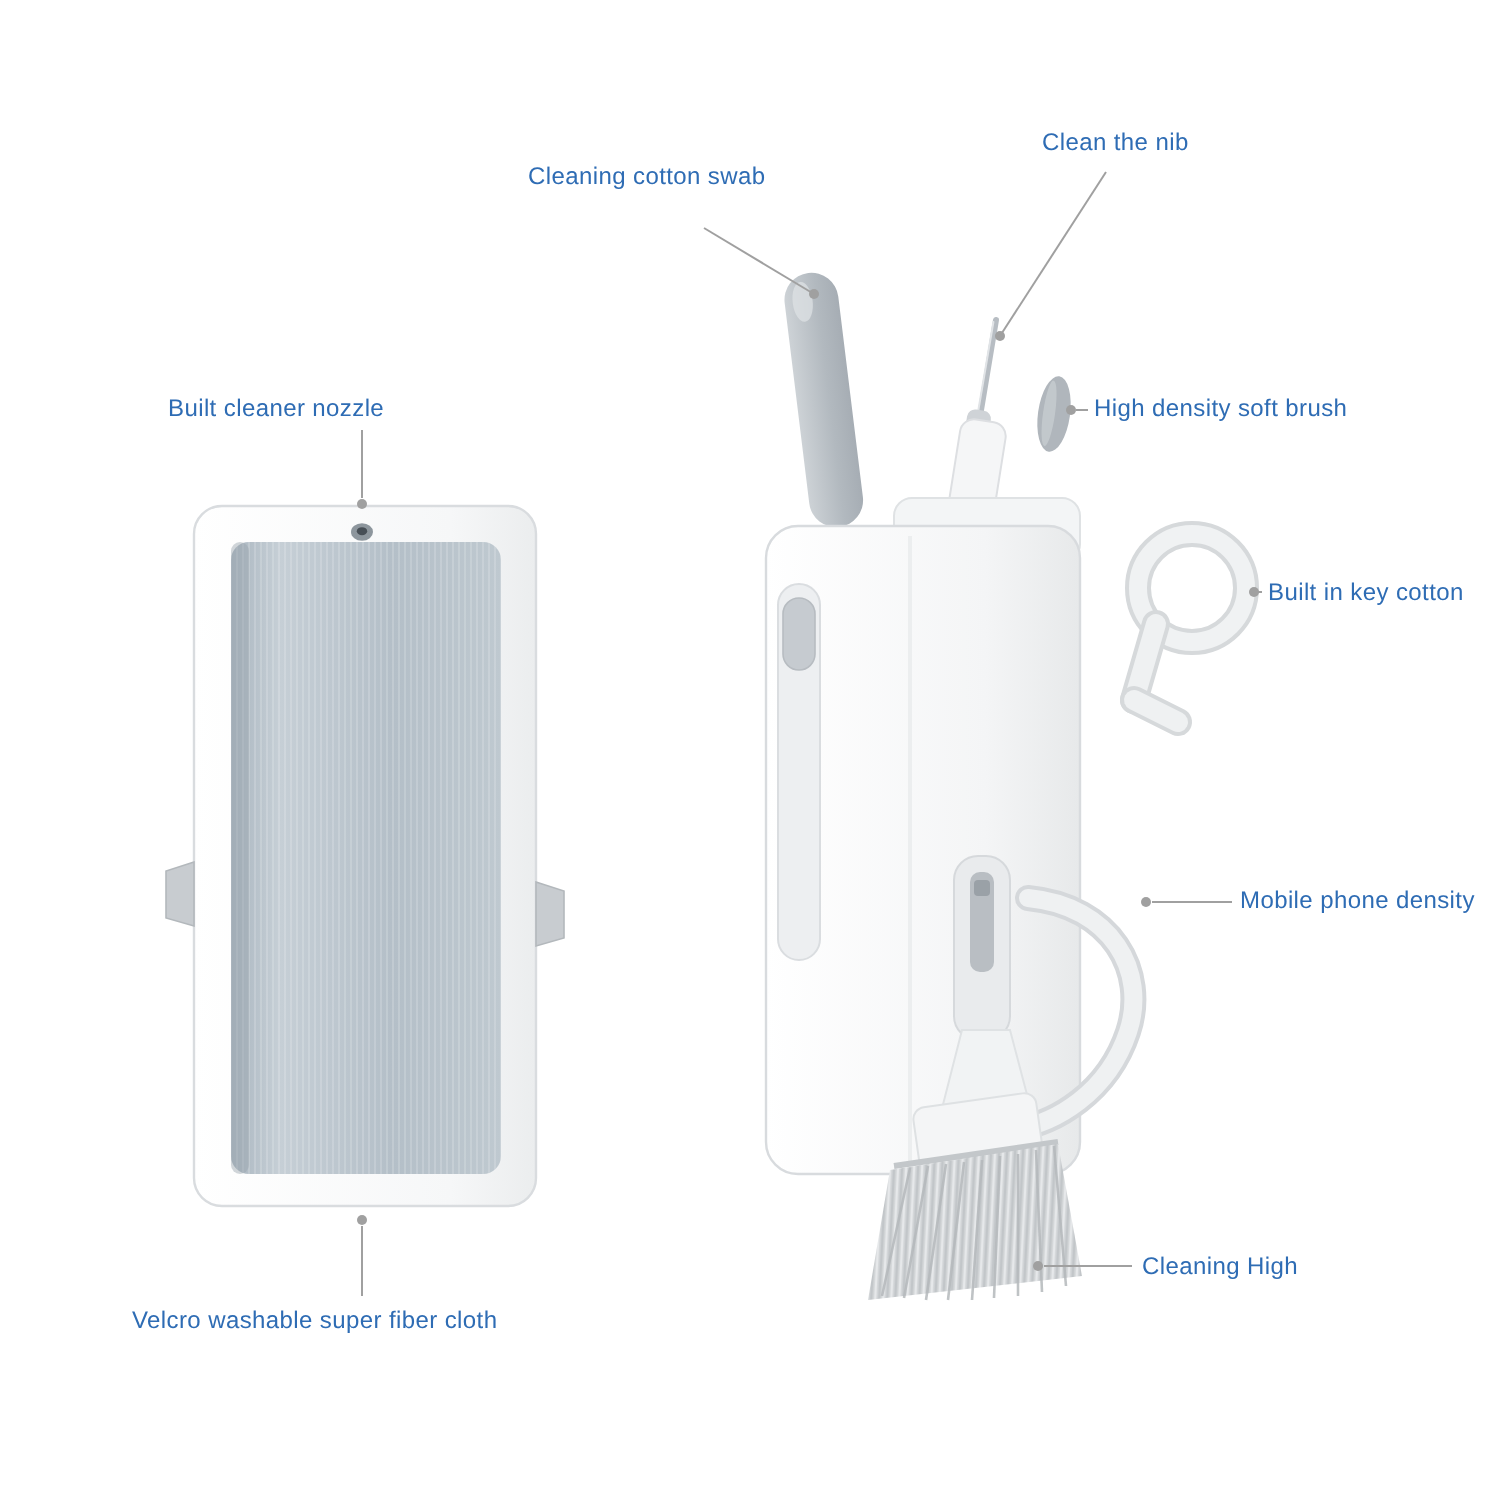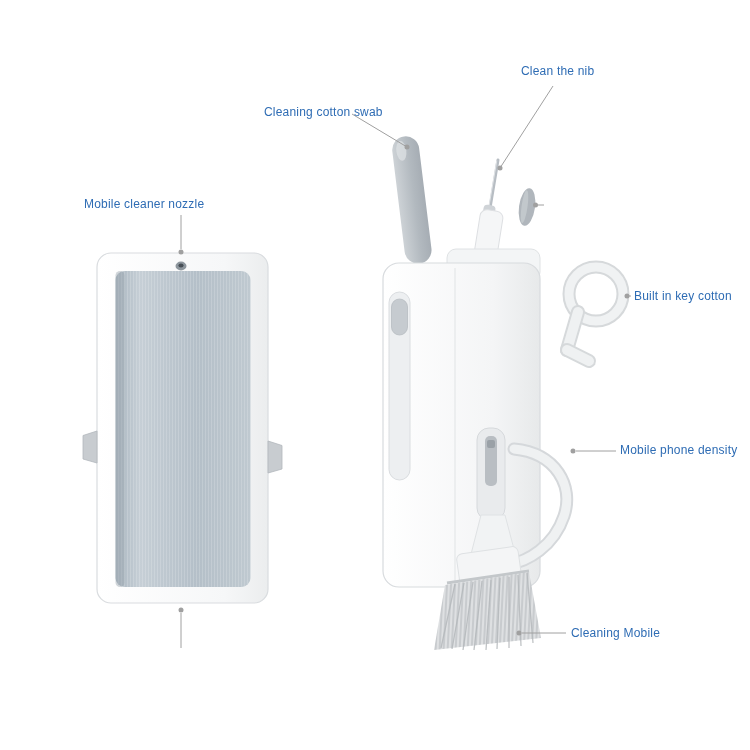--- a/index.html
+++ b/index.html
@@ -6,21 +6,21 @@
   .canvas{
     position:relative;width:750px;height:750px;background:#ffffff;
     font-family:"Liberation Sans",sans-serif;overflow:hidden;
   }
   .art{position:absolute;left:0;top:0;}
   .callout{
     position:absolute;color:#2e6cb4;font-size:12px;line-height:1.2;
     white-space:nowrap;letter-spacing:.2px;
   }
   .cb-clean-nib{left:521px;top:64px;}
-  .cb-cotton-swab{left:264px;top:105px;}
+  .cb-cotton-swab{left:264px;top:81px;}
   .cb-soft-brush{left:547px;top:197px;}
   .cb-screen-nozzle{left:84px;top:197px;}
   .cb-key-puller{left:634px;top:289px;}
   .cb-phone-holder{left:620px;top:443px;}
   .cb-cleaning-brush{left:571px;top:626px;}
   .cb-fiber-cloth{left:66px;top:653px;}
 </style>
 </head>
 <body>
 
@@ -155,18 +155,20 @@
       <circle cx="181" cy="252" r="2.5"></circle>
       <circle cx="627" cy="296" r="2.5"></circle>
       <circle cx="573" cy="451" r="2.5"></circle>
       <circle cx="519" cy="633" r="2.5"></circle>
       <circle cx="181" cy="610" r="2.5"></circle>
     </g>
   </svg>
 
   <div class="callout cb-clean-nib">Clean the nib</div>
   <div class="callout cb-cotton-swab">Cleaning cotton swab</div>
-  <div class="callout cb-screen-nozzle">Mobile cleaner nozzle</div>
+  <div class="callout cb-soft-brush">High density soft brush</div>
+  <div class="callout cb-screen-nozzle">Built cleaner nozzle</div>
   <div class="callout cb-key-puller">Built in key cotton</div>
   <div class="callout cb-phone-holder">Mobile phone density</div>
-  <div class="callout cb-cleaning-brush">Cleaning Mobile</div>
+  <div class="callout cb-cleaning-brush">Cleaning High</div>
+  <div class="callout cb-fiber-cloth">Velcro washable super fiber cloth</div>
 
 </div>
 
 </body></html>

